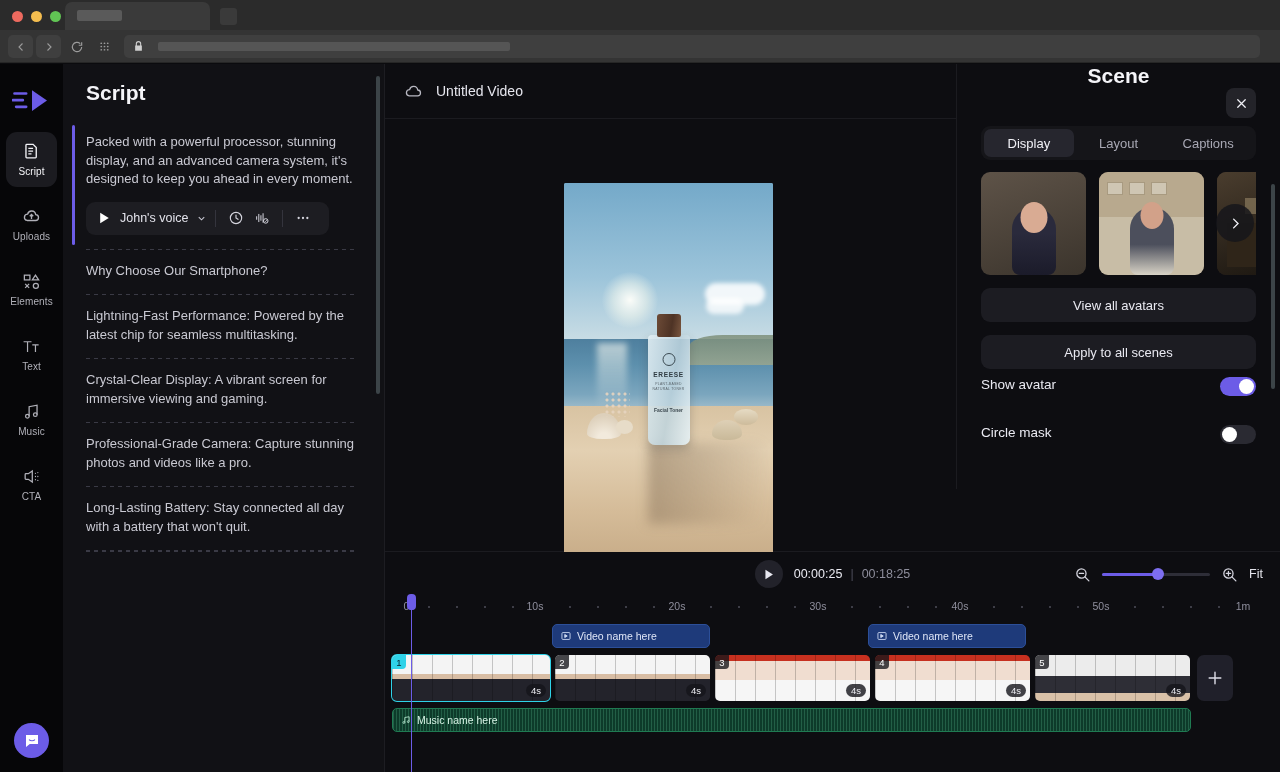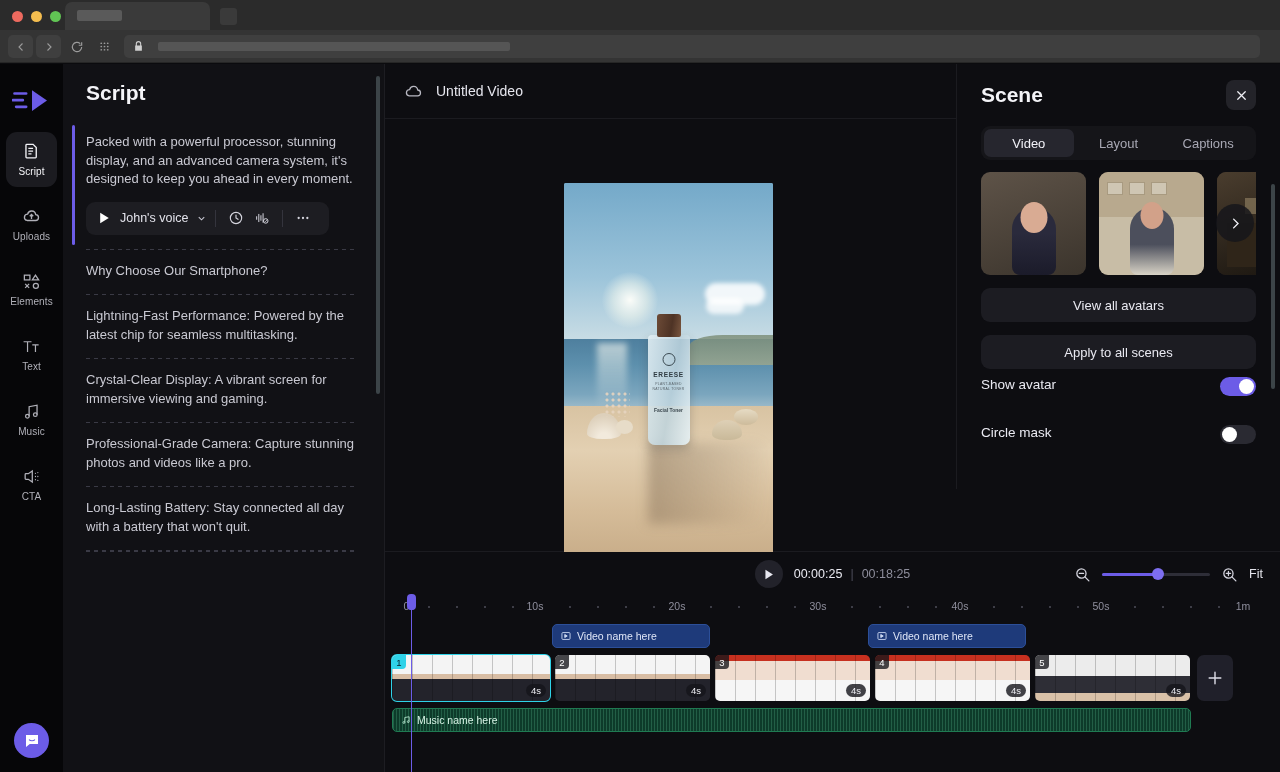--- a/index.html
+++ b/index.html
@@ -229,21 +229,21 @@
     position:absolute; left:0; right:0; top:72px; text-align:center;
     font-size:5px; color:#3d4950; font-weight:600;
   }
 
   
   .scene-panel {
     position: absolute; right: 0; top: 64px; width: 324px; height: 425px;
     background: #0d0d11; border-left: 1px solid #1b1b20;
     padding: 0 24px; overflow: hidden;
   }
-  .scene-head { display: flex; align-items: center; height: 62px; }
+  .scene-head { display: flex; align-items: center; height: 62px; flex-direction: column; }
   .scene-title { font-size: 21px; font-weight: 600; color: #f4f4f8; }
   .scene-close {
     margin-left: auto; width: 30px; height: 30px; border-radius: 8px;
     background: #232329; display: flex; align-items: center; justify-content: center;
     cursor: pointer; color: #f0f0f6;
   }
   .scene-tabs {
     height: 34px; background: #151519; border-radius: 9px;
     display: flex; align-items: center; padding: 3px;
   }
@@ -832,21 +832,21 @@
     <div class="scene-head">
       <span class="scene-title">Scene</span>
       <span class="scene-close">
         <svg width="15" height="15" viewBox="0 0 24 24" fill="none" stroke="currentColor" stroke-width="2">
             <path d="M6 6l12 12M18 6L6 18" stroke-linecap="round"></path>
           </svg>
       </span>
     </div>
 
     <div class="scene-tabs">
-      <span class="scene-tab active">Video</span>
+      <span class="scene-tab active">Display</span>
       <span class="scene-tab">Layout</span>
       <span class="scene-tab">Captions</span>
     </div>
 
 
     <div class="avatar-strip">
       <div class="avatar-card av1">
         <span class="av-hair"></span>
         <span class="av-person"></span>
         <span class="av-head"></span>

